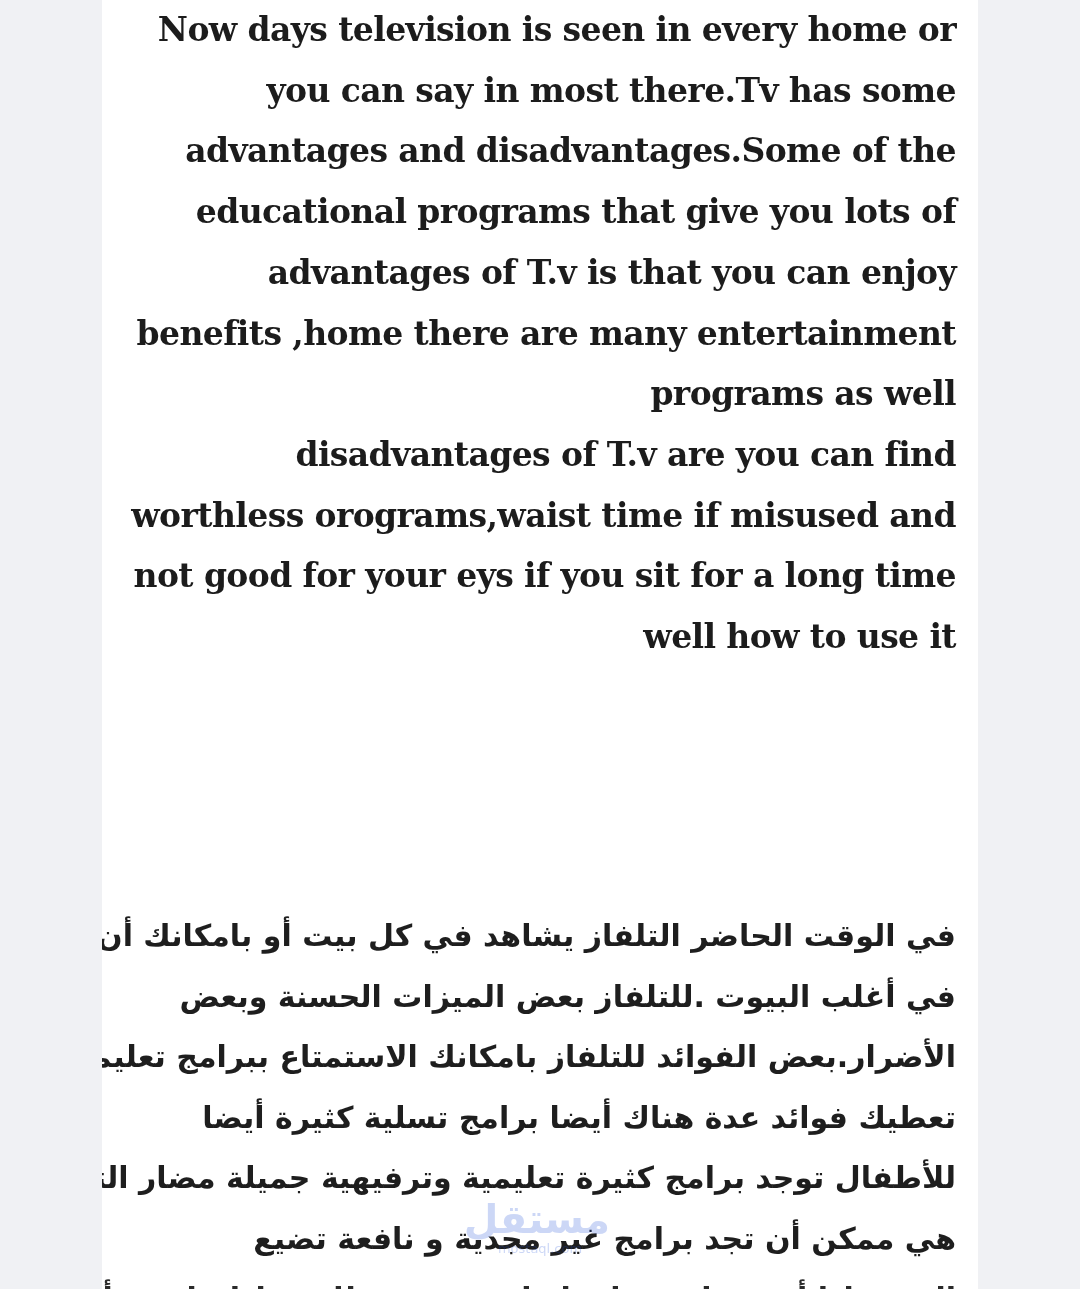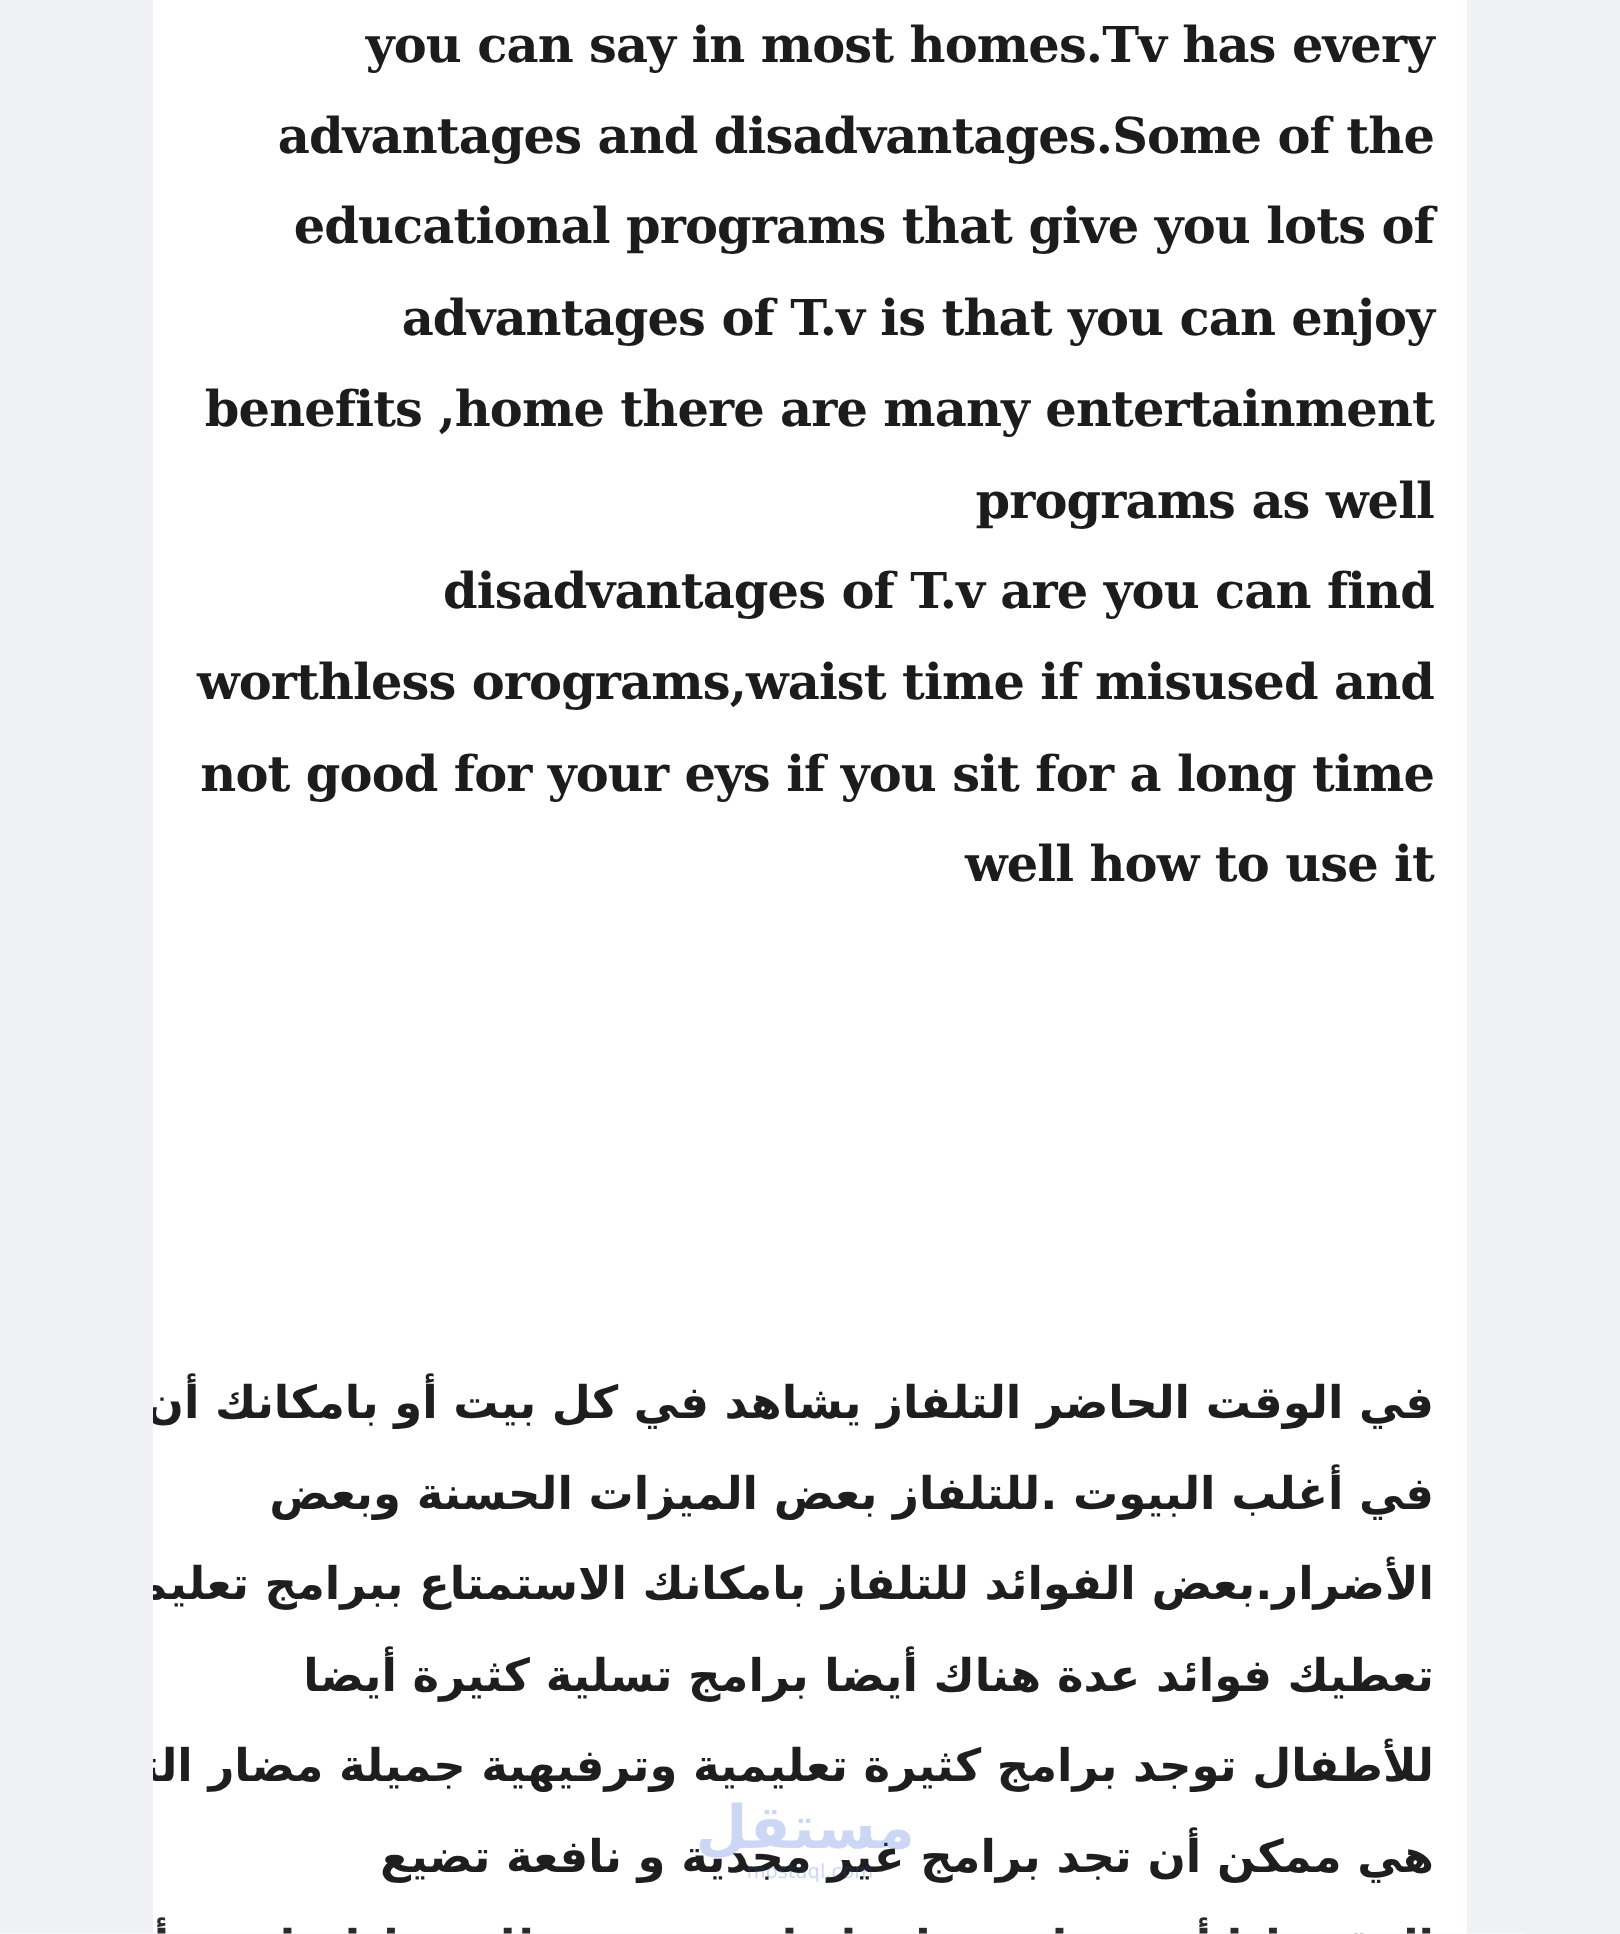--- a/index.html
+++ b/index.html
@@ -84,21 +84,22 @@
       line-height: 14px;
       margin-top: 2px;
     }
   </style>
 </head>
 <body>
 
 <div class="page">
 
   <div class="english">
-    <span class="line">you can say in most homes.Tv has every</span>
+    <span class="line">Now days television is seen in every home or</span>
+    <span class="line">you can say in most there.Tv has some</span>
     <span class="line">advantages and disadvantages.Some of the</span>
     <span class="line">educational programs that give you lots of</span>
     <span class="line">advantages of T.v is that you can enjoy</span>
     <span class="line">benefits ,home there are many entertainment</span>
     <span class="line">programs as well</span>
     <span class="line">disadvantages of T.v are you can find</span>
     <span class="line">worthless orograms,waist time if misused and</span>
     <span class="line">not good for your eys if you sit for a long time</span>
     <span class="line">well how to use it</span>
   </div>

